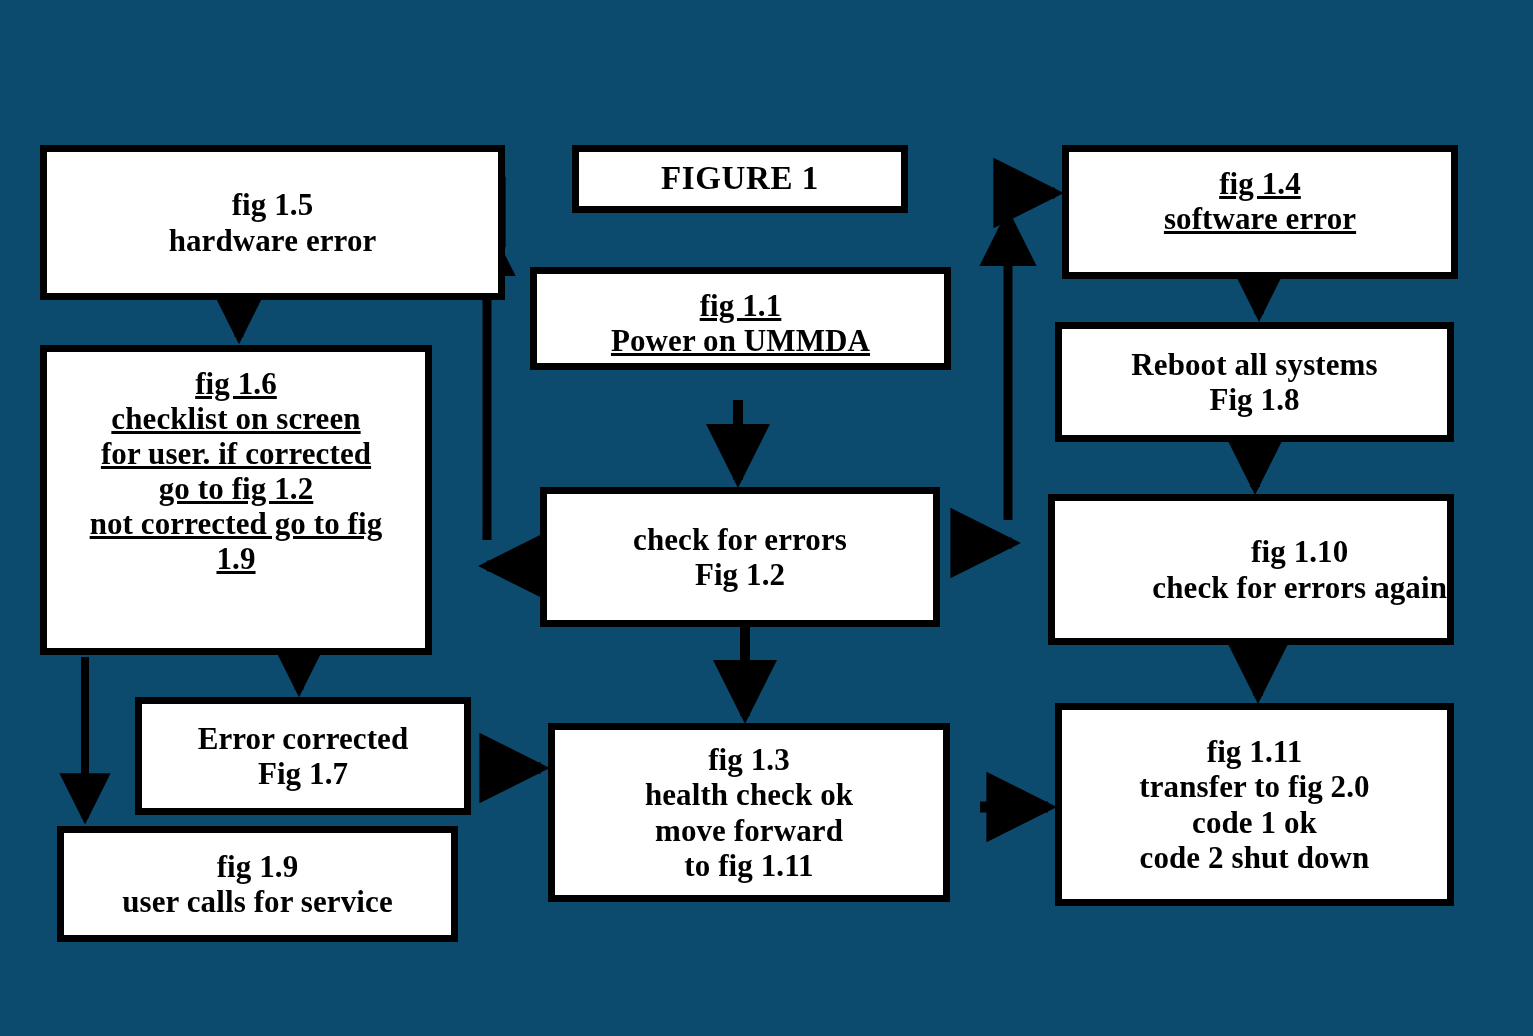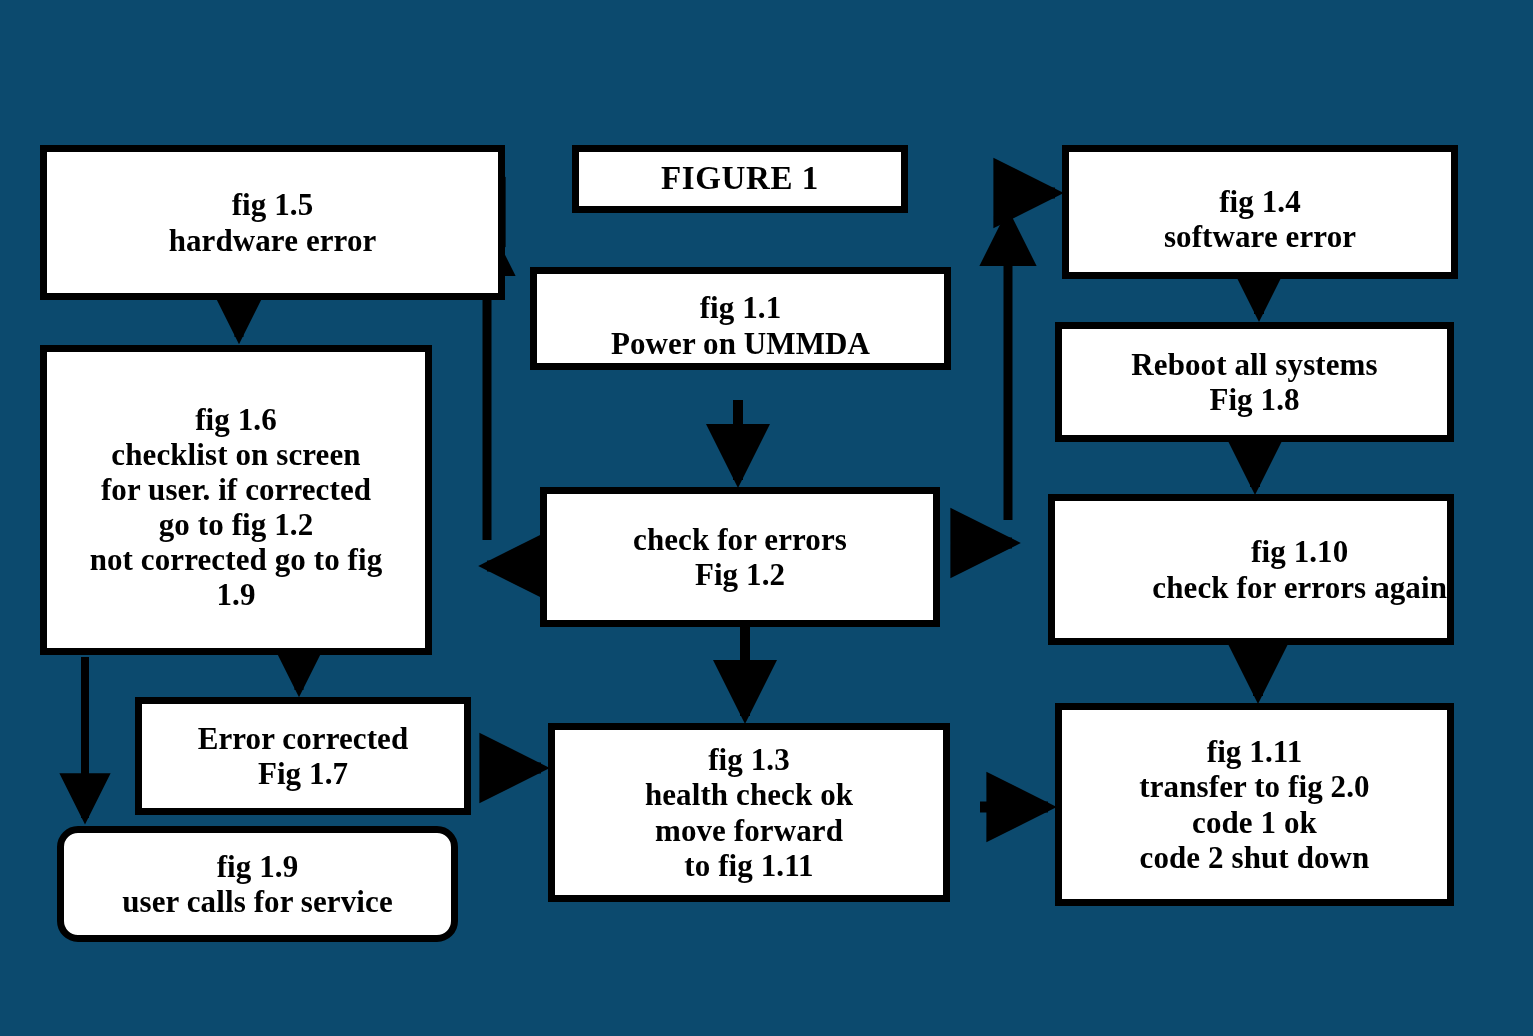--- a/index.html
+++ b/index.html
@@ -33,22 +33,23 @@
     line-height: 1.13;
     white-space: pre-line;
     letter-spacing: 0.1px;
   }
   .node.title-node .label {
     font-size: 33px;
     letter-spacing: 0.6px;
   }
   .node .label.sz-normal { font-size: 31px; }
   .node.align-top {
-    align-items: center;
+    align-items: flex-start;
     padding-top: 14px;
+    text-decoration: underline;
   }
   svg.connectors {
     position: absolute;
     left: 0;
     top: 0;
     width: 1533px;
     height: 1036px;
     pointer-events: none;
   }
 </style>
@@ -113,21 +114,21 @@
 go to fig 1.2
 not corrected go to fig
 1.9</span>
   </div>
 
   <div class="node" style="left:135px; top:697px; width:336px; height:118px;">
     <span class="label sz-normal">Error corrected
 Fig 1.7</span>
   </div>
 
-  <div class="node" style="left:57px; top:826px; width:401px; height:116px;border-radius:21px;">
+  <div class="node" style="left:57px; top:826px; width:401px; height:116px;">
     <span class="label sz-normal">fig 1.9
 user calls for service</span>
   </div>
 
   <div class="node align-top" style="left:530px; top:267px; width:421px; height:103px;">
     <span class="label sz-normal">fig 1.1
 Power on UMMDA</span>
   </div>
 
   <div class="node" style="left:540px; top:487px; width:400px; height:140px;">

